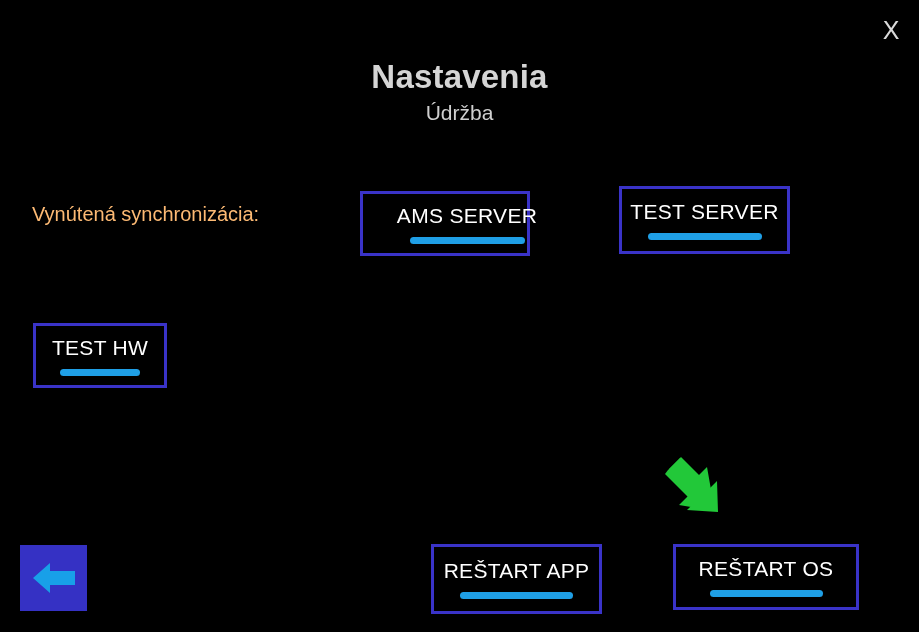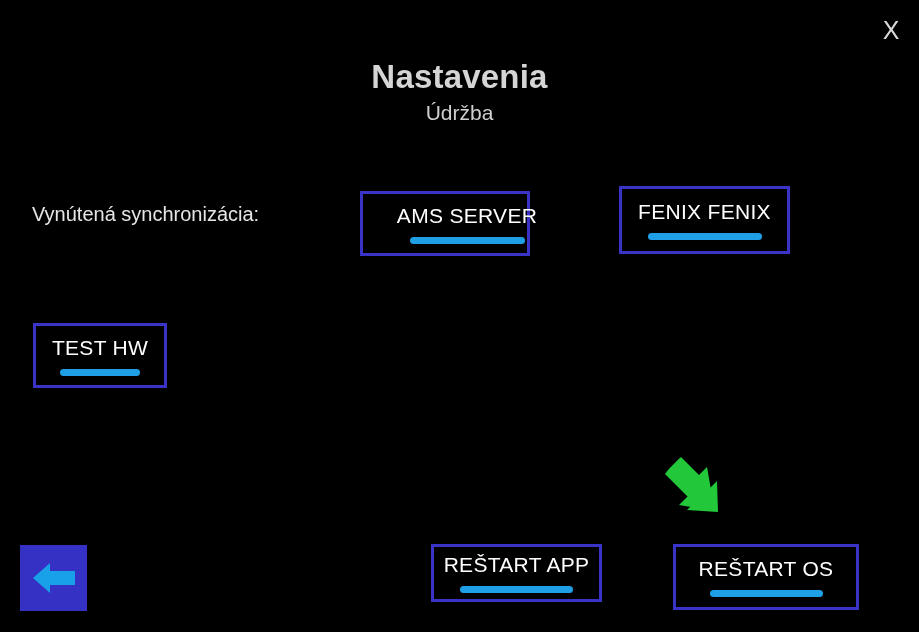--- a/index.html
+++ b/index.html
@@ -62,21 +62,21 @@
     margin-top: 1px;
     text-align: center;
   }
 
   
   .field-label {
     position: absolute;
     left: 32px;
     top: 203px;
     font-size: 20px;
-    color: #e5e5e5;
+    color: #fdba74;
     white-space: nowrap;
   }
 
   
   .tile-btn {
     position: absolute;
     box-sizing: border-box;
     border: 3px solid #3a33c8;
     background: #000000;
     display: flex;
@@ -102,21 +102,21 @@
 
   #btn-ams    { left: 360px; top: 191px;  width: 170px; height: 65px; padding-left: 44px; }
   #btn-ams    .tile-underline { width: 115px; }
 
   #btn-fenix  { left: 619px; top: 186px;  width: 171px; height: 68px; }
   #btn-fenix  .tile-underline { width: 114px; }
 
   #btn-testhw { left: 33px;  top: 323px;  width: 134px; height: 65px; }
   #btn-testhw .tile-underline { width: 80px; }
 
-  #btn-restart-app { left: 431px; top: 544px; width: 171px; height: 58px; }
+  #btn-restart-app { left: 431px; top: 544px; width: 171px; height: 70px; }
   #btn-restart-app .tile-underline { width: 113px; }
 
   #btn-restart-os  { left: 673px; top: 544px; width: 186px; height: 66px; }
   #btn-restart-os  .tile-underline { width: 113px; }
 
   
   .back-btn {
     position: absolute;
     left: 20px;
     top: 545px;
@@ -152,21 +152,21 @@
   </div>
 
   <div class="field-label">Vynútená synchronizácia:</div>
 
   <div class="tile-btn" id="btn-ams">
     <span class="tile-label">AMS SERVER</span>
     <span class="tile-underline"></span>
   </div>
 
   <div class="tile-btn" id="btn-fenix">
-    <span class="tile-label">FENIX FENIX</span>
+    <span class="tile-label">TEST SERVER</span>
     <span class="tile-underline"></span>
   </div>
 
   <div class="tile-btn" id="btn-testhw">
     <span class="tile-label">TEST HW</span>
     <span class="tile-underline"></span>
   </div>
 
   <div class="tile-btn" id="btn-restart-app">
     <span class="tile-label">REŠTART APP</span>

